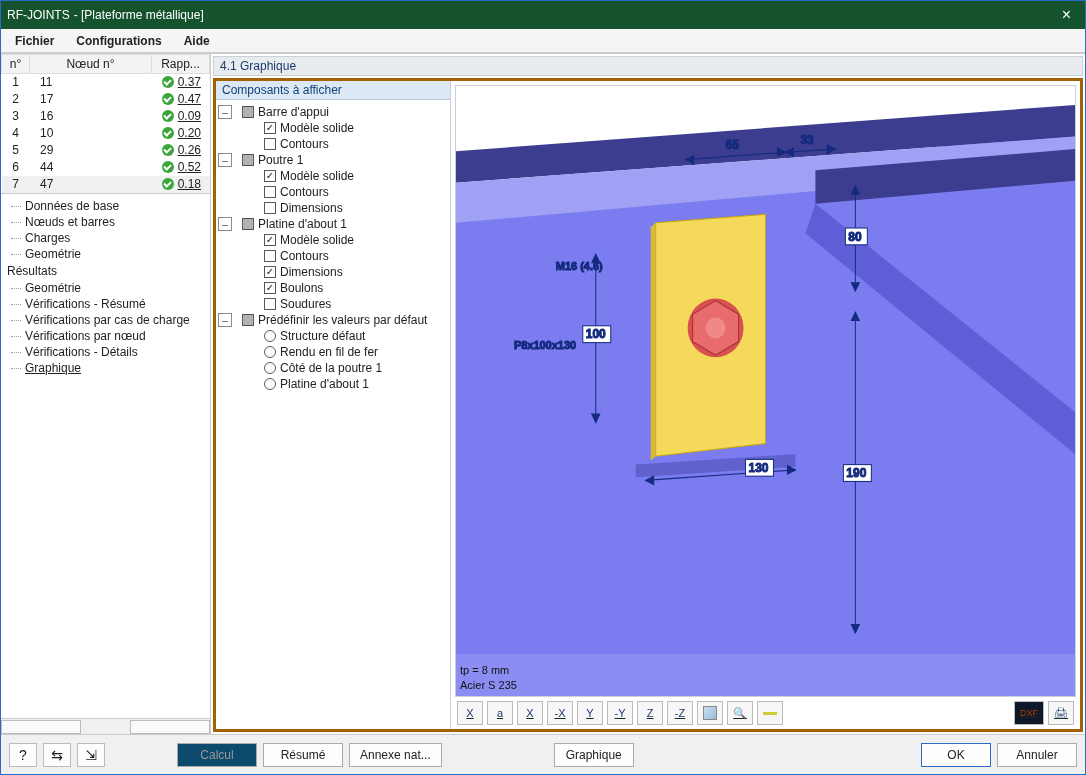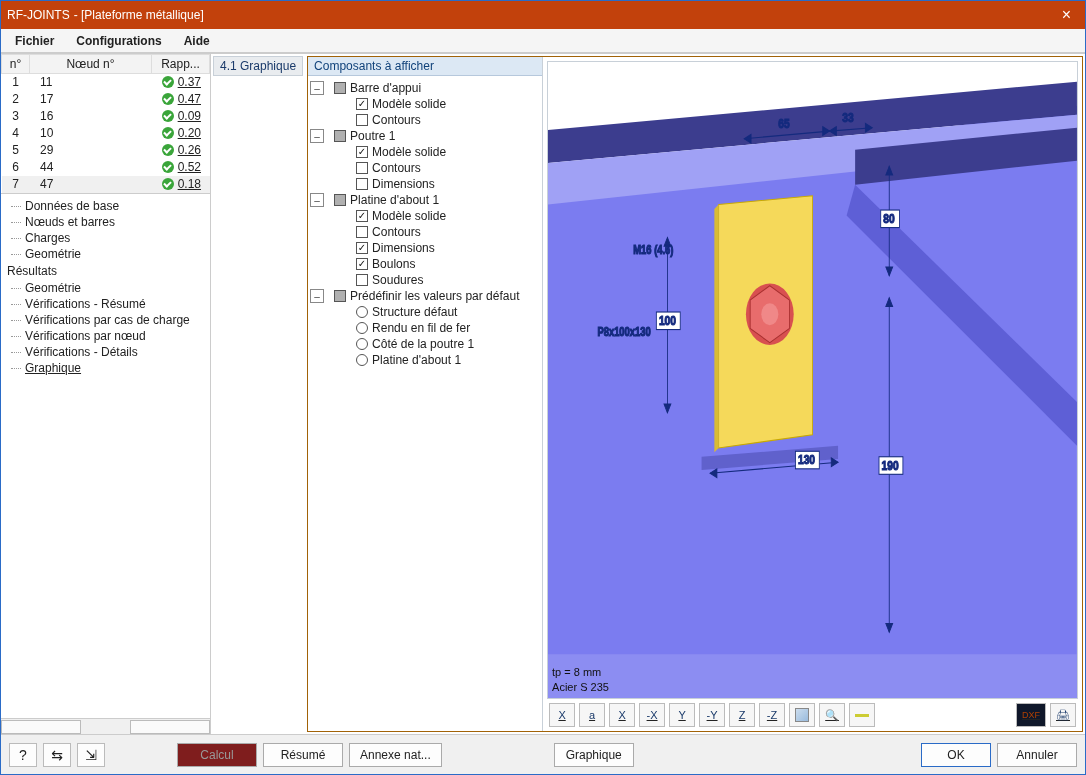--- a/index.html
+++ b/index.html
@@ -10,21 +10,21 @@
     background: #f0f0f0;
     color: #222;
   }
   .window {
     width: 1086px; height: 775px;
     border: 1px solid #2a6bc7;
     display: flex; flex-direction: column;
     background: #fff;
   }
   .titlebar {
-    height: 28px; background: #c2410c; color: #fff;
+    height: 28px; background: #14532d; color: #fff;
     display: flex; align-items: center; padding: 0 6px;
     font-size: 12px;
     justify-content: flex-end;
   }
   .titlebar .app { margin-right: 4px; }
   .titlebar .close { margin-left: auto; font-size: 16px; padding: 0 8px; cursor: default; }
   .menubar {
     height: 24px; background: #f5f5f5; border-bottom: 1px solid #ccc;
     display: flex; align-items: center; padding: 0 4px; gap: 2px;
   }
@@ -68,30 +68,30 @@
   }
   .nav .sel { text-decoration: underline; }
   .scrollbar {
     height: 16px; border-top: 1px solid #ccc; background: #f0f0f0;
     display: flex; align-items: center;
   }
   .scrollbar .btn { width: 16px; height: 14px; border: 1px solid #bbb; background: #fafafa; }
   .scrollbar .track { flex: 1; height: 14px; }
 
   .rightpane {
-    flex: 1; display: flex; flex-direction: row; min-width: 0;
+    flex: 1; display: flex; flex-direction: column; min-width: 0;
   }
   .sectionhdr {
     height: 20px; background: #e9ecef; border: 1px solid #c8d0d8;
     display: flex; align-items: center; padding: 0 6px; font-size: 12px;
     margin: 2px 2px 0 2px; color: #1a3a6a;
   }
   .rightbody {
     flex: 1; display: flex; min-height: 0; margin: 2px;
-    border: 1px solid #a16207;
+    border: 3px solid #a16207;
   }
   .treepane {
     width: 235px; border-right: 1px solid #c8d0d8; background: #fff;
     display: flex; flex-direction: column;
   }
   .treehdr {
     background: #dce8f4; border-bottom: 1px solid #b6c8dc;
     padding: 2px 6px; color: #10427a;
   }
   .tree { flex: 1; overflow: auto; padding: 4px 2px; }
@@ -142,21 +142,21 @@
 
   .footer {
     height: 40px; border-top: 1px solid #ccc; background: #f0f0f0;
     display: flex; align-items: center; padding: 0 8px; gap: 6px;
   }
   .btn {
     height: 24px; min-width: 80px; border: 1px solid #aaa; background: #fdfdfd;
     padding: 0 10px; display: inline-flex; align-items: center; justify-content: center;
     font-size: 12px; cursor: default;
   }
-  .btn.disabled { color: #999; background: #7f1d1d; }
+  .btn.disabled { color: #999; background: #0c4a6e; }
   .btn.primary { border: 1px solid #2a6bc7; min-width: 70px; }
   .iconbtn {
     width: 28px; height: 24px; border: 1px solid #bbb; background: #fdfdfd;
     display: inline-flex; align-items: center; justify-content: center; font-size: 14px;
   }
   .footer .spacer { flex: 1; }
 </style>
 </head>
 <body>
 

